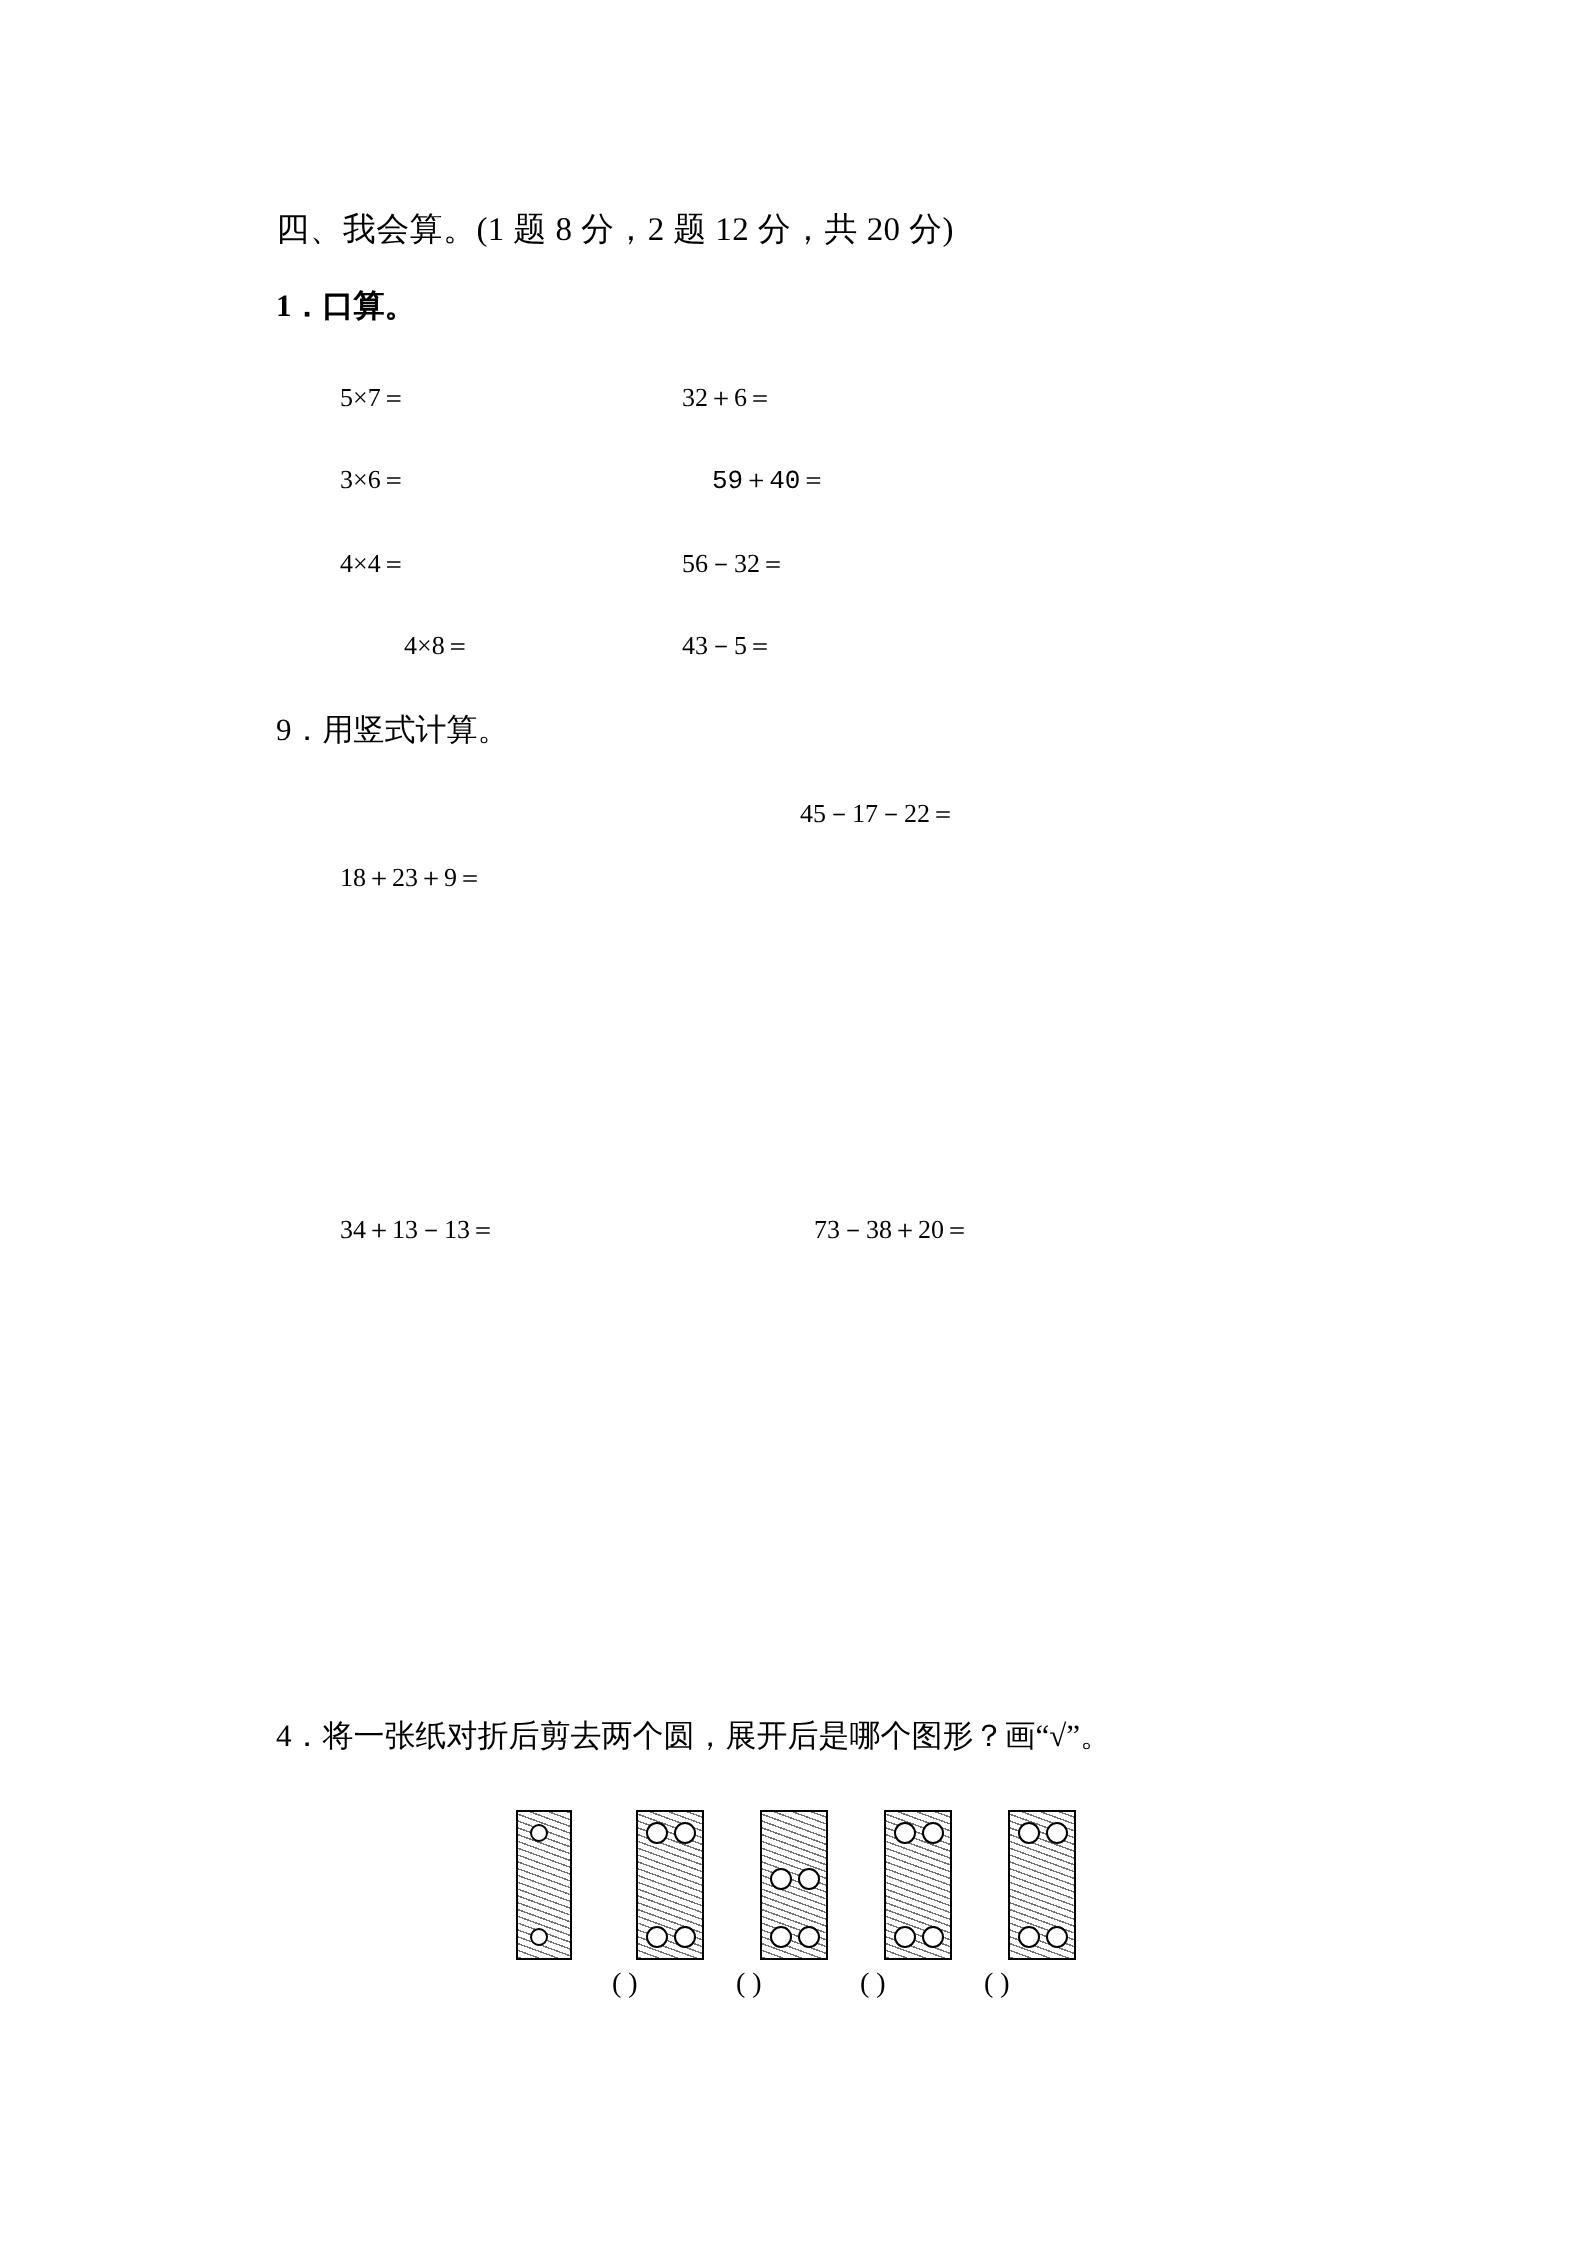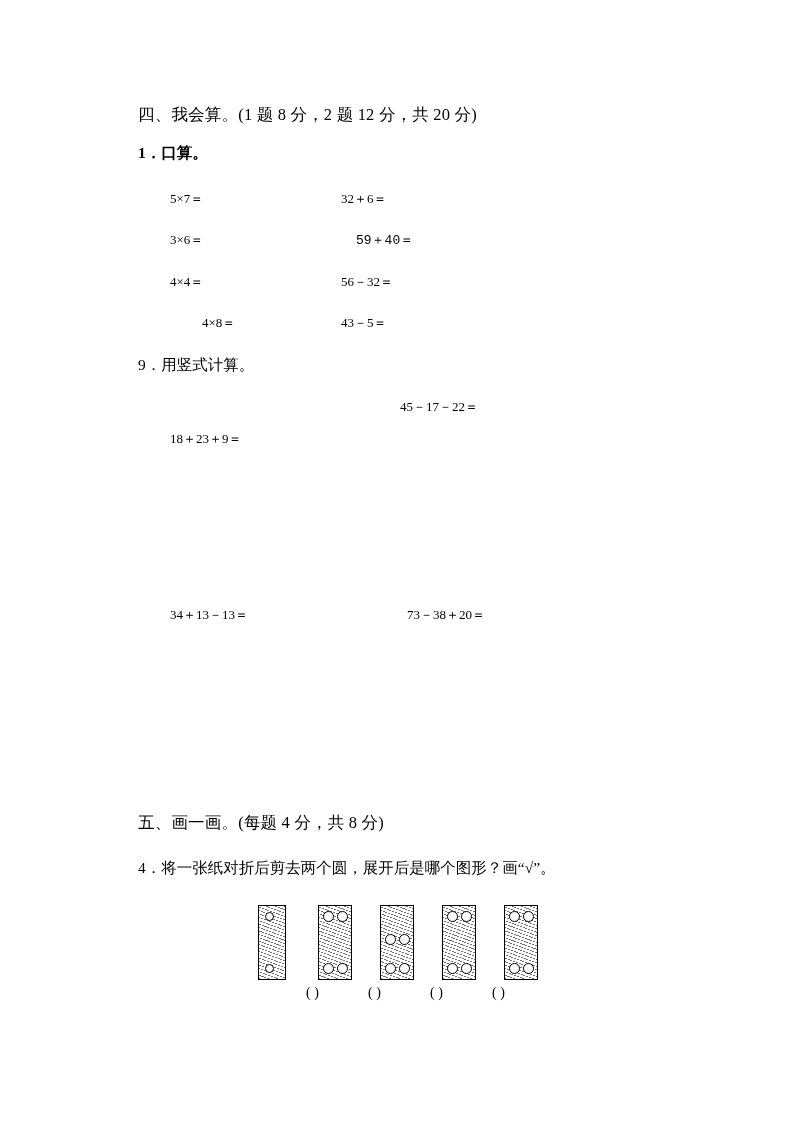--- a/index.html
+++ b/index.html
@@ -111,21 +111,20 @@
   <div class="expr" style="left:341px; top:273px;">56－32＝</div>
   <div class="expr" style="left:341px; top:314px;">43－5＝</div>
 
   <div class="q-label" style="left:138px; top:355px;">9．用竖式计算。</div>
 
   <div class="expr" style="left:170px; top:398px;margin-top:32px;">18＋23＋9＝</div>
   <div class="expr" style="left:400px; top:398px;">45－17－22＝</div>
   <div class="expr" style="left:170px; top:606px;">34＋13－13＝</div>
   <div class="expr" style="left:407px; top:606px;">73－38＋20＝</div>
 
-  <div class="section-heading" style="left:138px; top:812px;">五、画一画。(每题 4 分，共 8 分)</div>
 
   <div class="q-label" style="left:138px; top:858px;">4．将一张纸对折后剪去两个圆，展开后是哪个图形？画“√”。</div>
 
   <div class="figures">
 
     <div class="strip" style="left:10px;">
       <div class="hatch"></div>
       <div class="hole" style="left:6px; top:6px; width:9px; height:9px;"></div>
       <div class="hole" style="left:6px; top:58px; width:9px; height:9px;"></div>
     </div>

